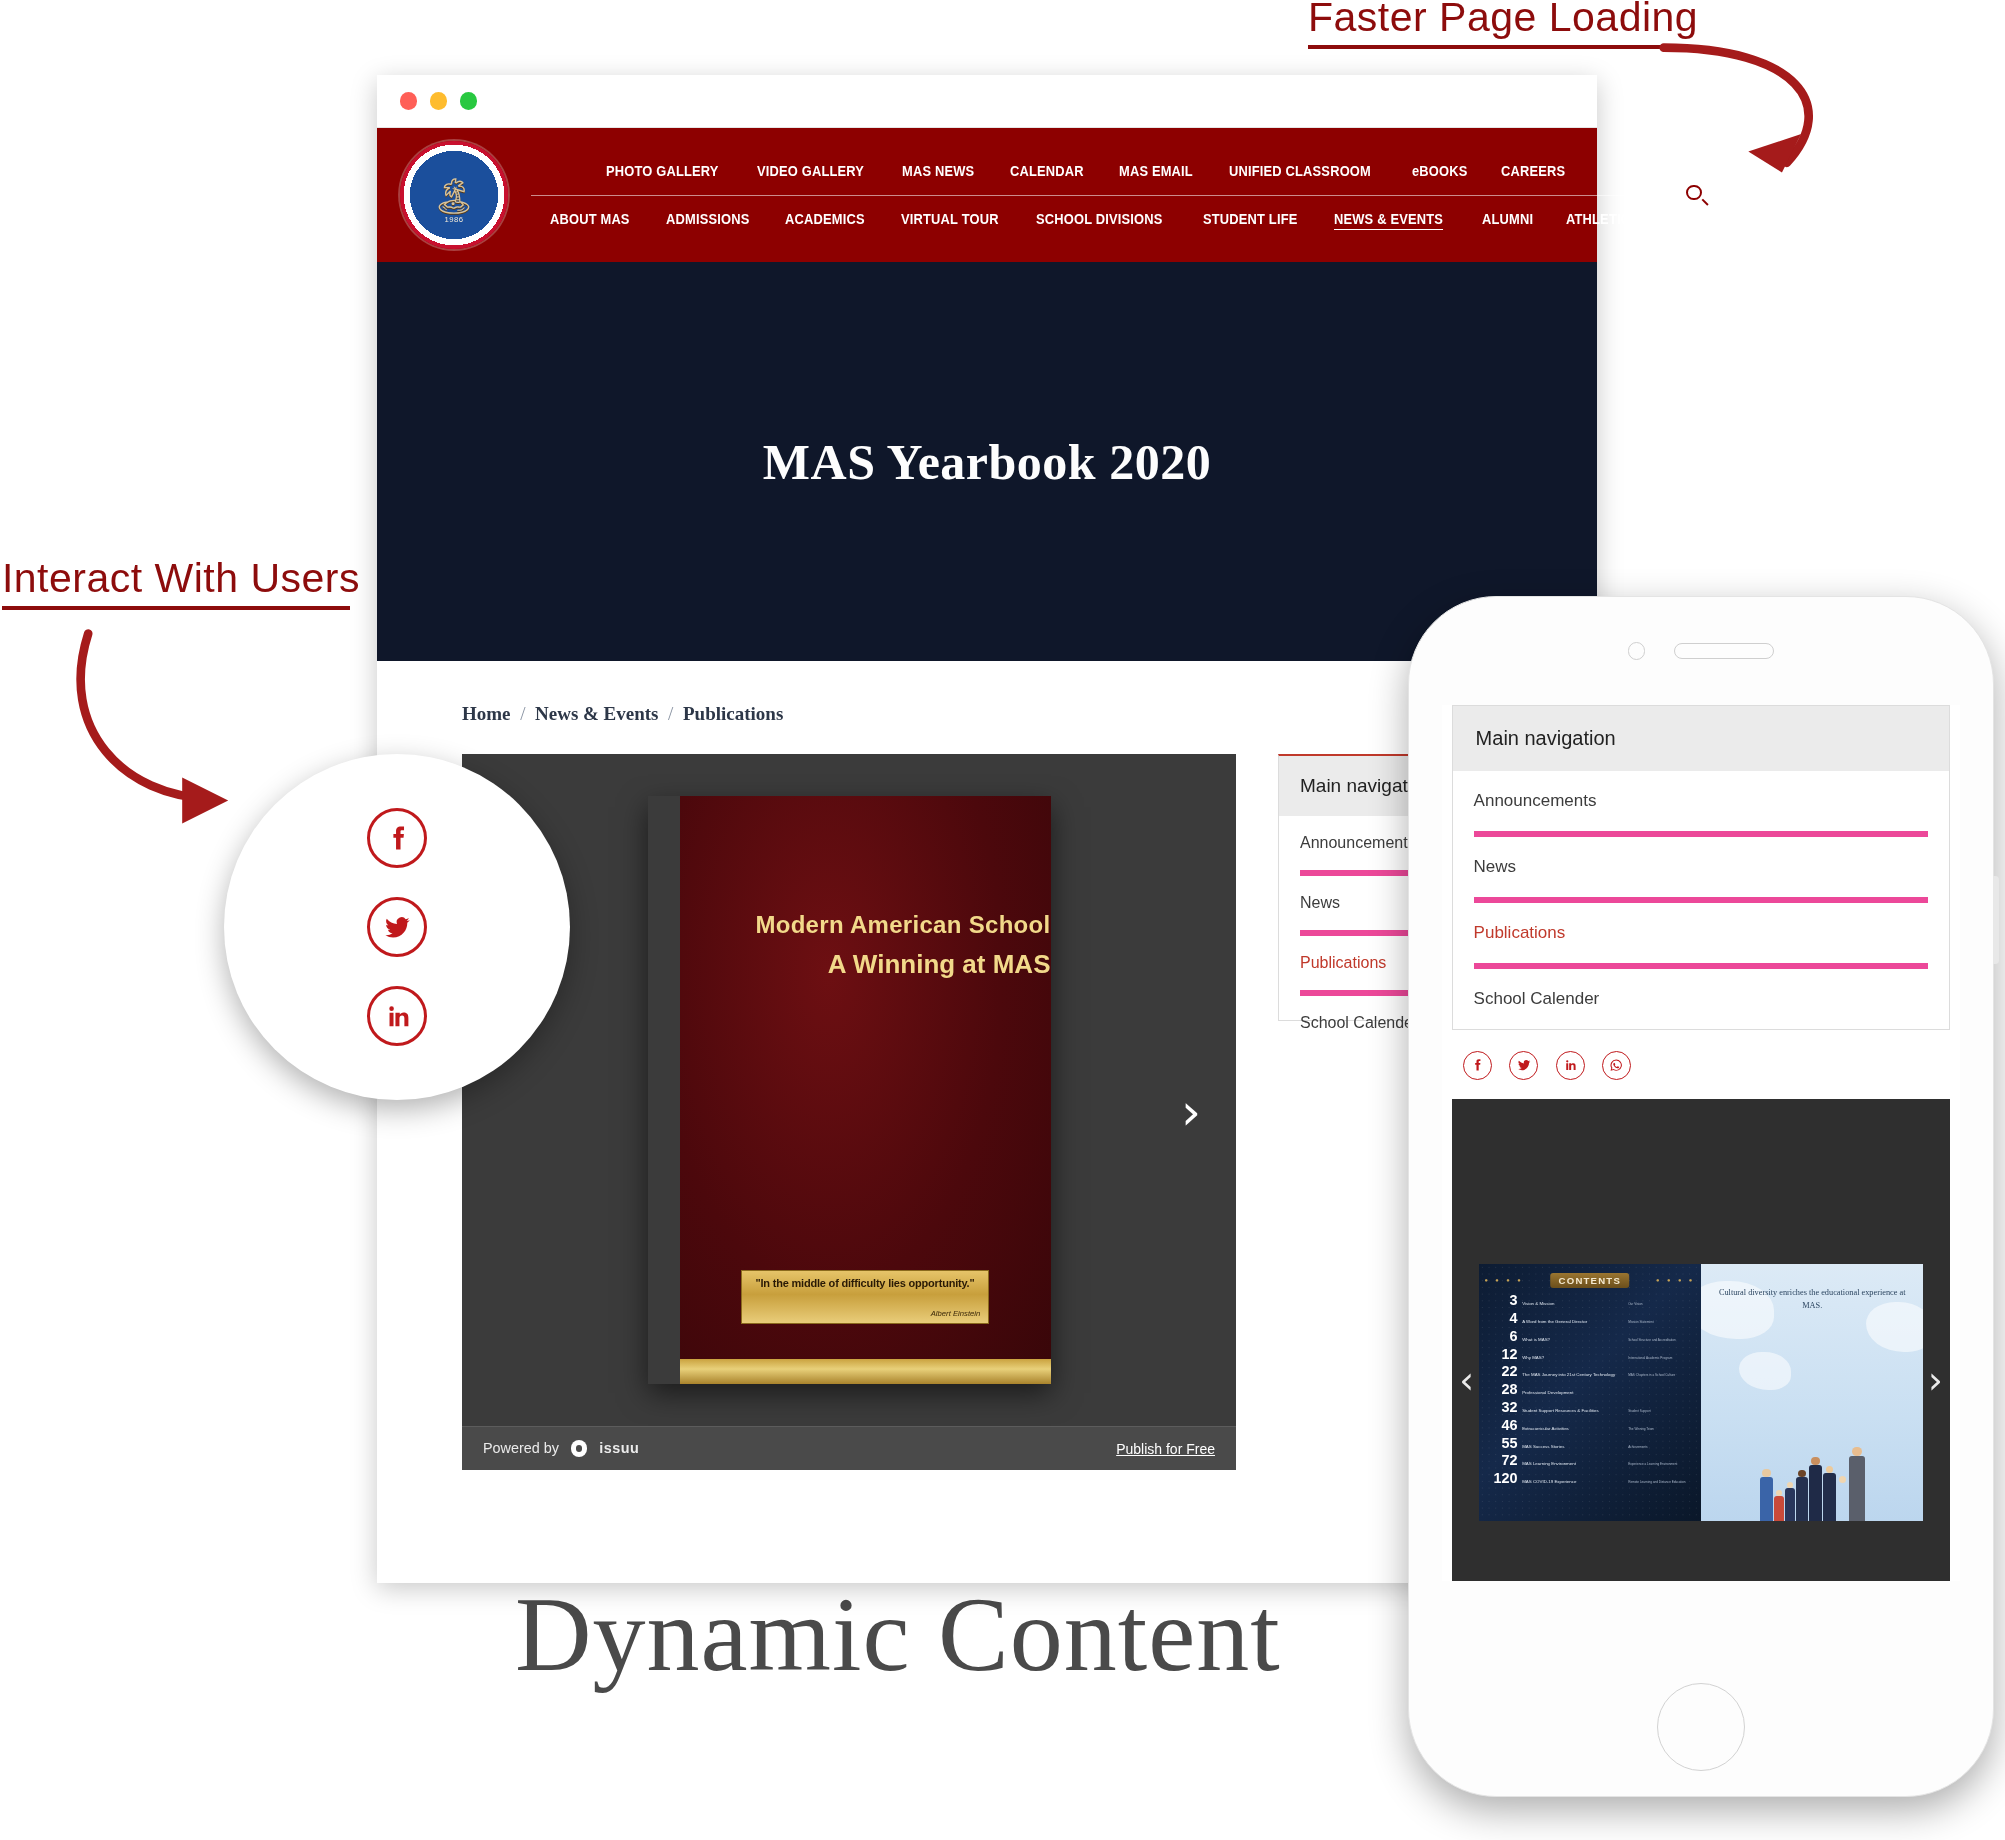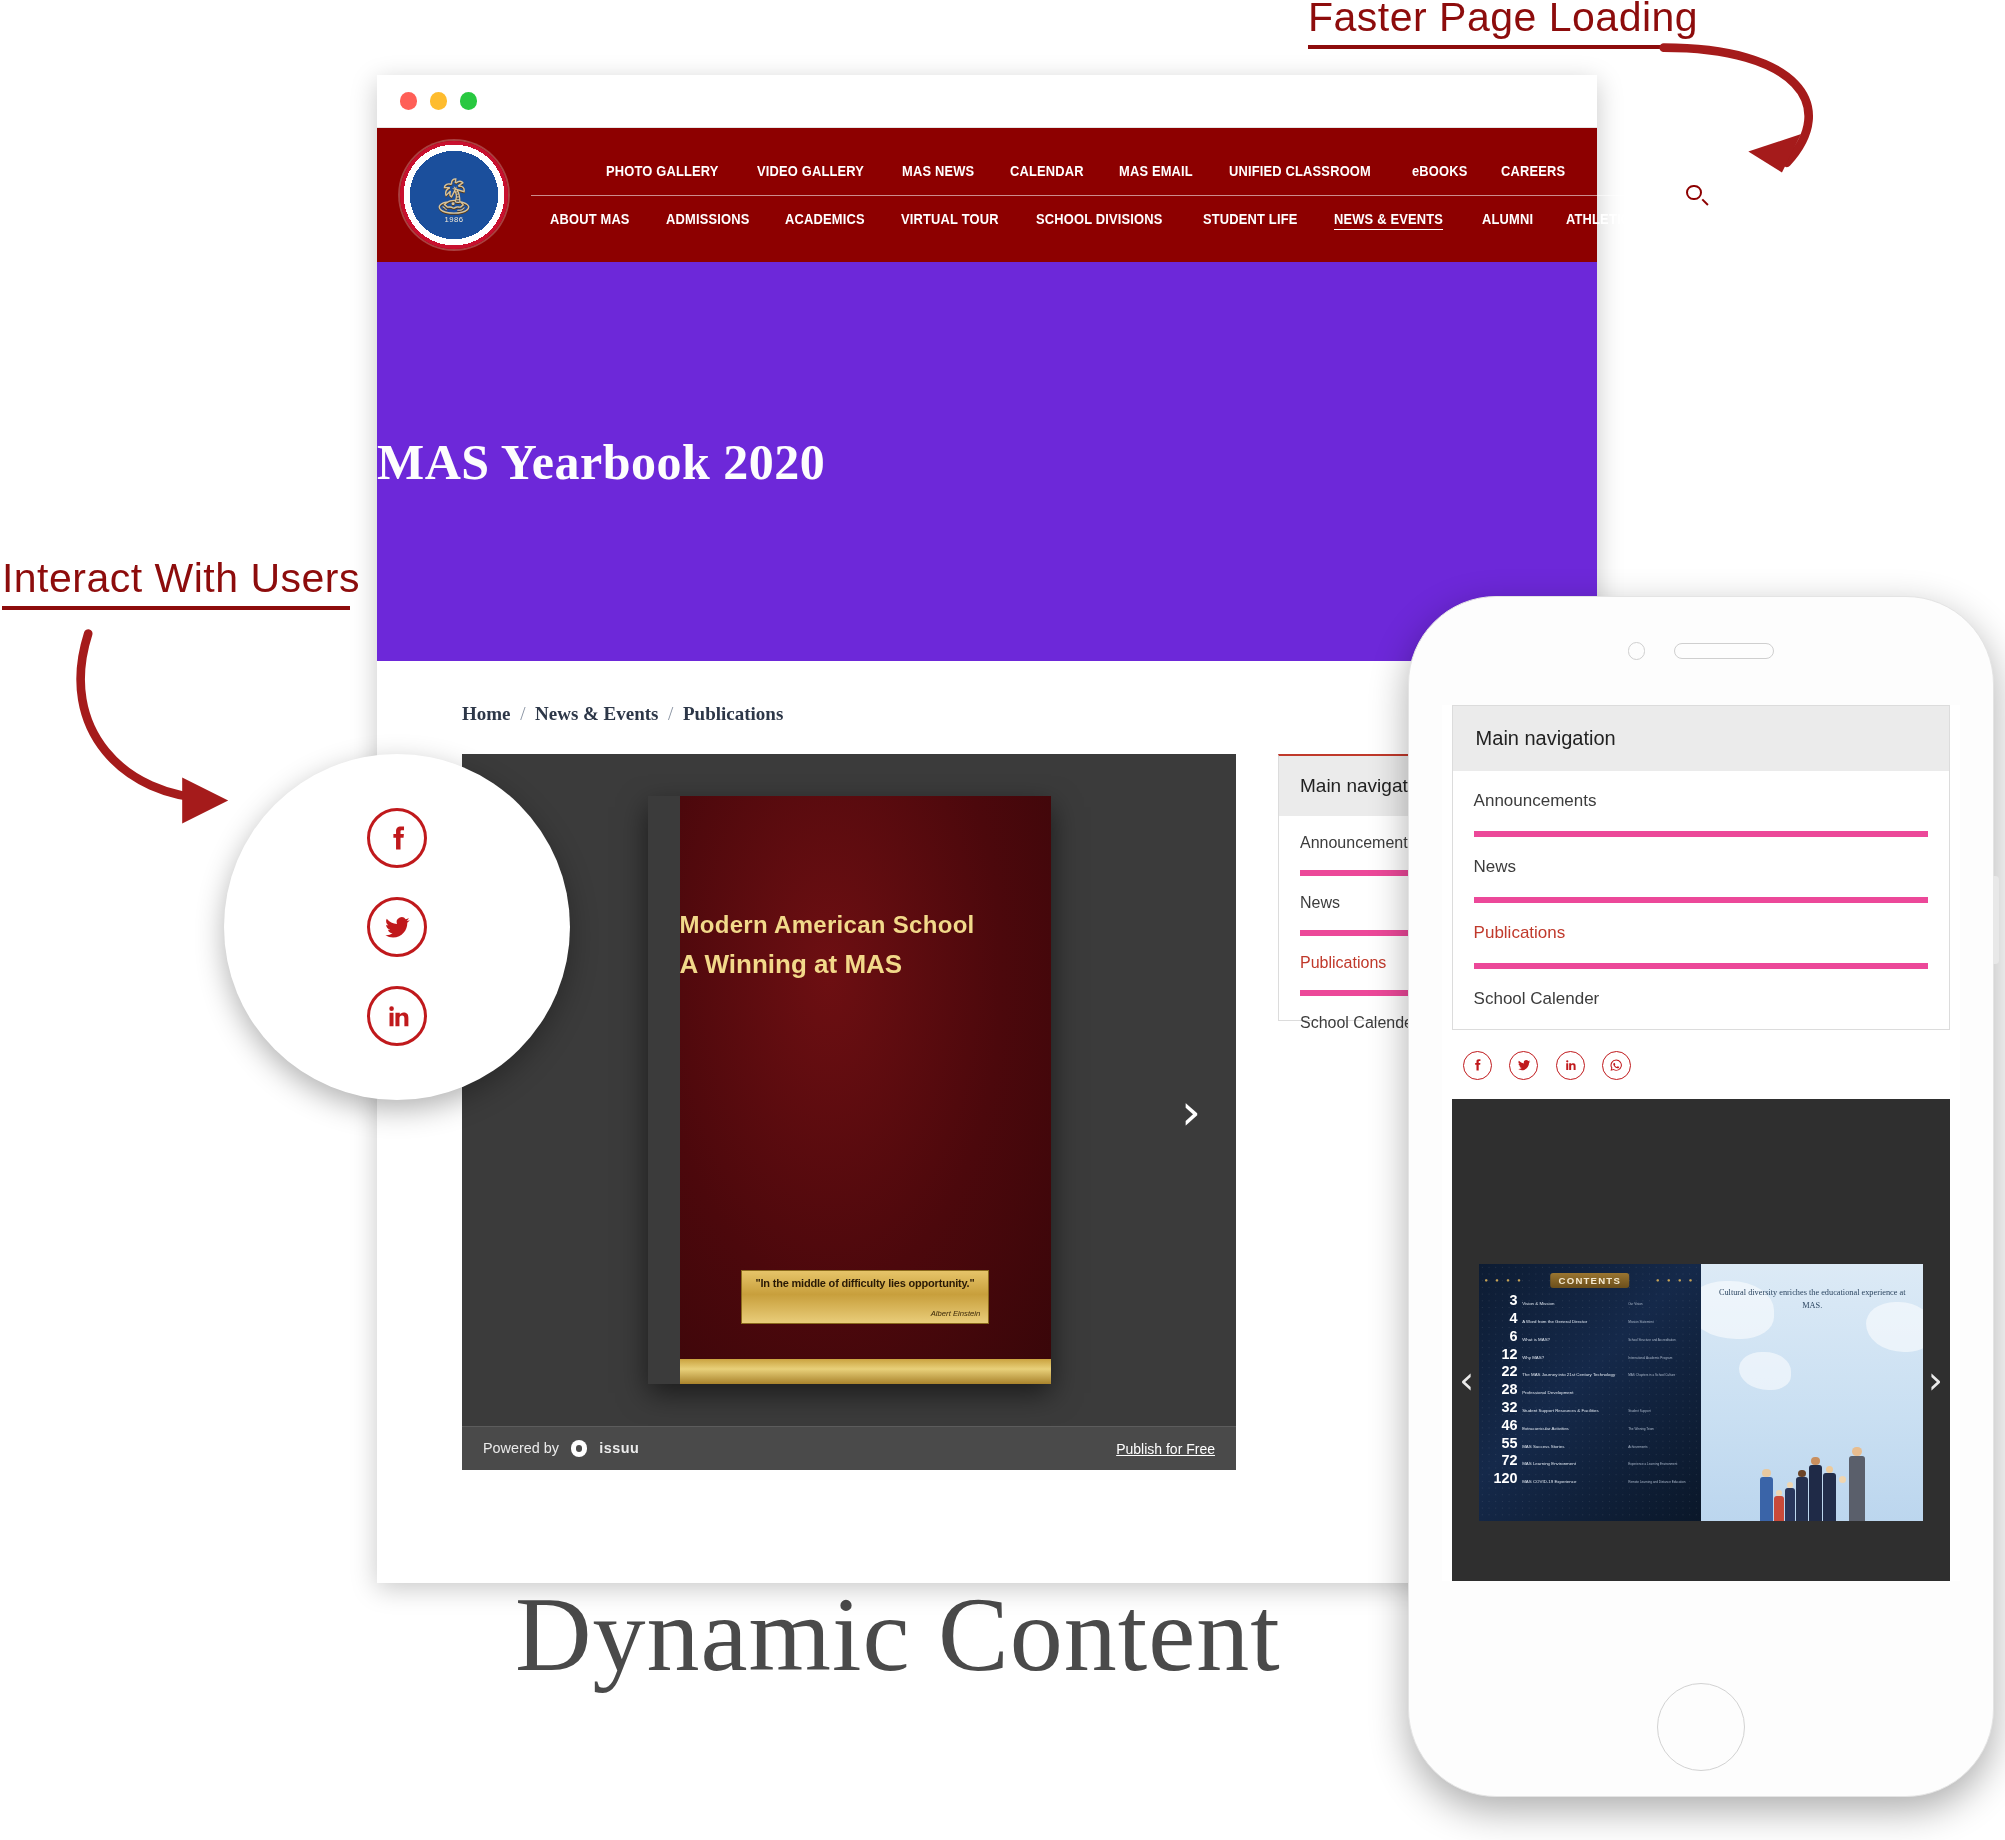--- a/index.html
+++ b/index.html
@@ -102,22 +102,22 @@
     position: absolute; width: 15.4px; height: 15.4px; border: 2.4px solid #8d0000;
     border-radius: 50%; top: 0; left: 0;
   }
   .magnifier .handle {
     position: absolute; width: 7.7px; height: 2.4px; background: #8d0000;
     transform: rotate(45deg); bottom: 1.9px; right: -1px;
   }
 
   
   #hero {
-    height: 399px; background: #6d28d9;
-    display: flex; align-items: center; 
+    height: 399px; background: #0f172a;
+    display: flex; align-items: center; justify-content: center;
   }
   #hero-title {
     color: #fdfdfd; font-family: "Liberation Serif", serif;
     font-size: 50px; letter-spacing: 0.5px;
   }
 
   
   #breadcrumb {
     padding: 42px 0 0 85px;
     font-family: "Liberation Serif", serif;
@@ -146,21 +146,21 @@
   }
   #book-spine {
     width: 32px; height: 100%;
     background: repeating-linear-gradient(0deg,#a9apples 0 0),
       linear-gradient(90deg,#6d4526 0%,#b9875a 28%,#9a6a40 60%,#6b4324 100%);
   }
   #book-cover {
     flex: 1; position: relative;
     background:
       radial-gradient(ellipse at 40% 30%, #6d0f12 0%, #4c080c 55%, #380609 100%);
-    display: flex; flex-direction: column; align-items: flex-start;
+    display: flex; flex-direction: column; align-items: flex-end;
   }
   #book-cover .bc-school {
     margin-top: 115px; color: #f2d98a; font-size: 24px; font-weight: 700;
     letter-spacing: 0.3px;
   }
   #book-cover .bc-year {
     margin-top: 5.8px; color: #f4dd96; font-size: 102px; font-weight: 800;
     letter-spacing: 1.9px; line-height: 1;
     font-family: "DejaVu Sans", sans-serif;
     text-shadow: 1.9px 2.9px 0 rgba(0,0,0,.35);

